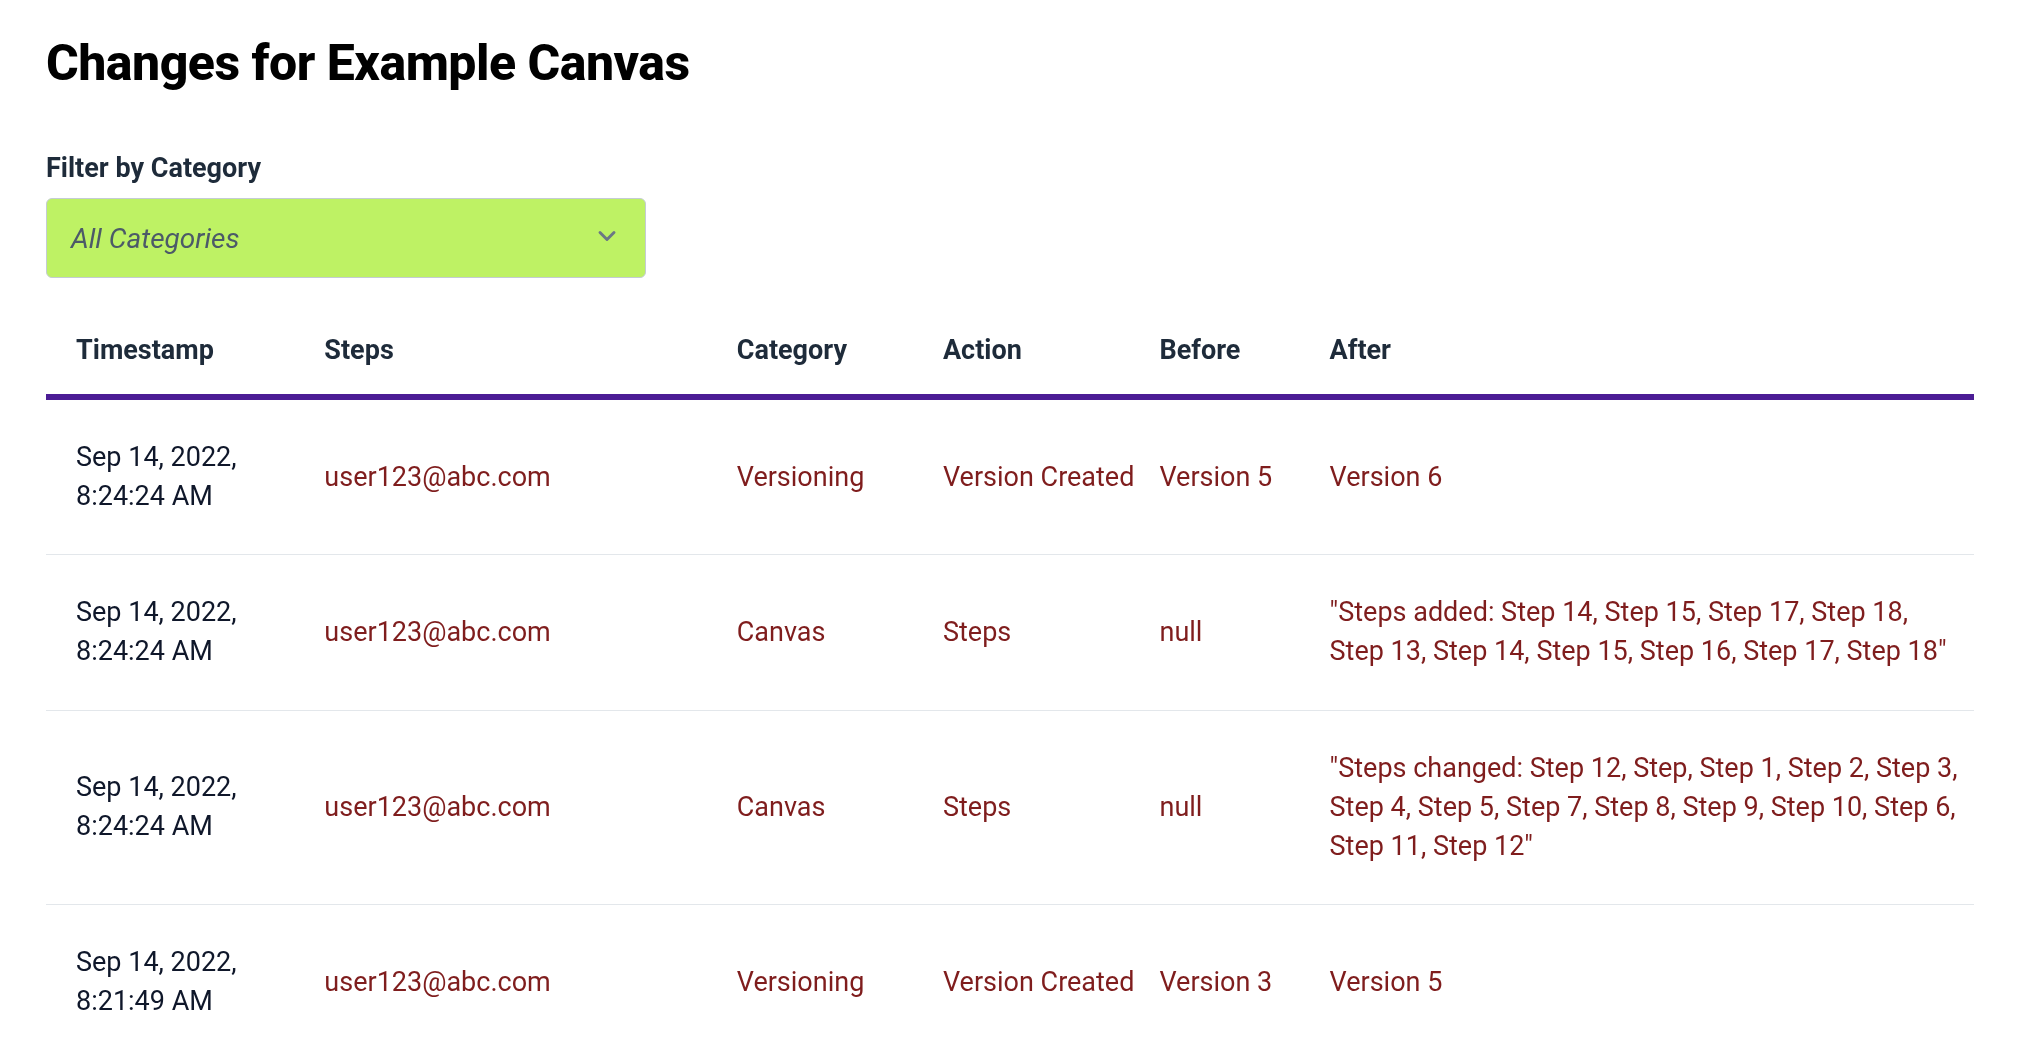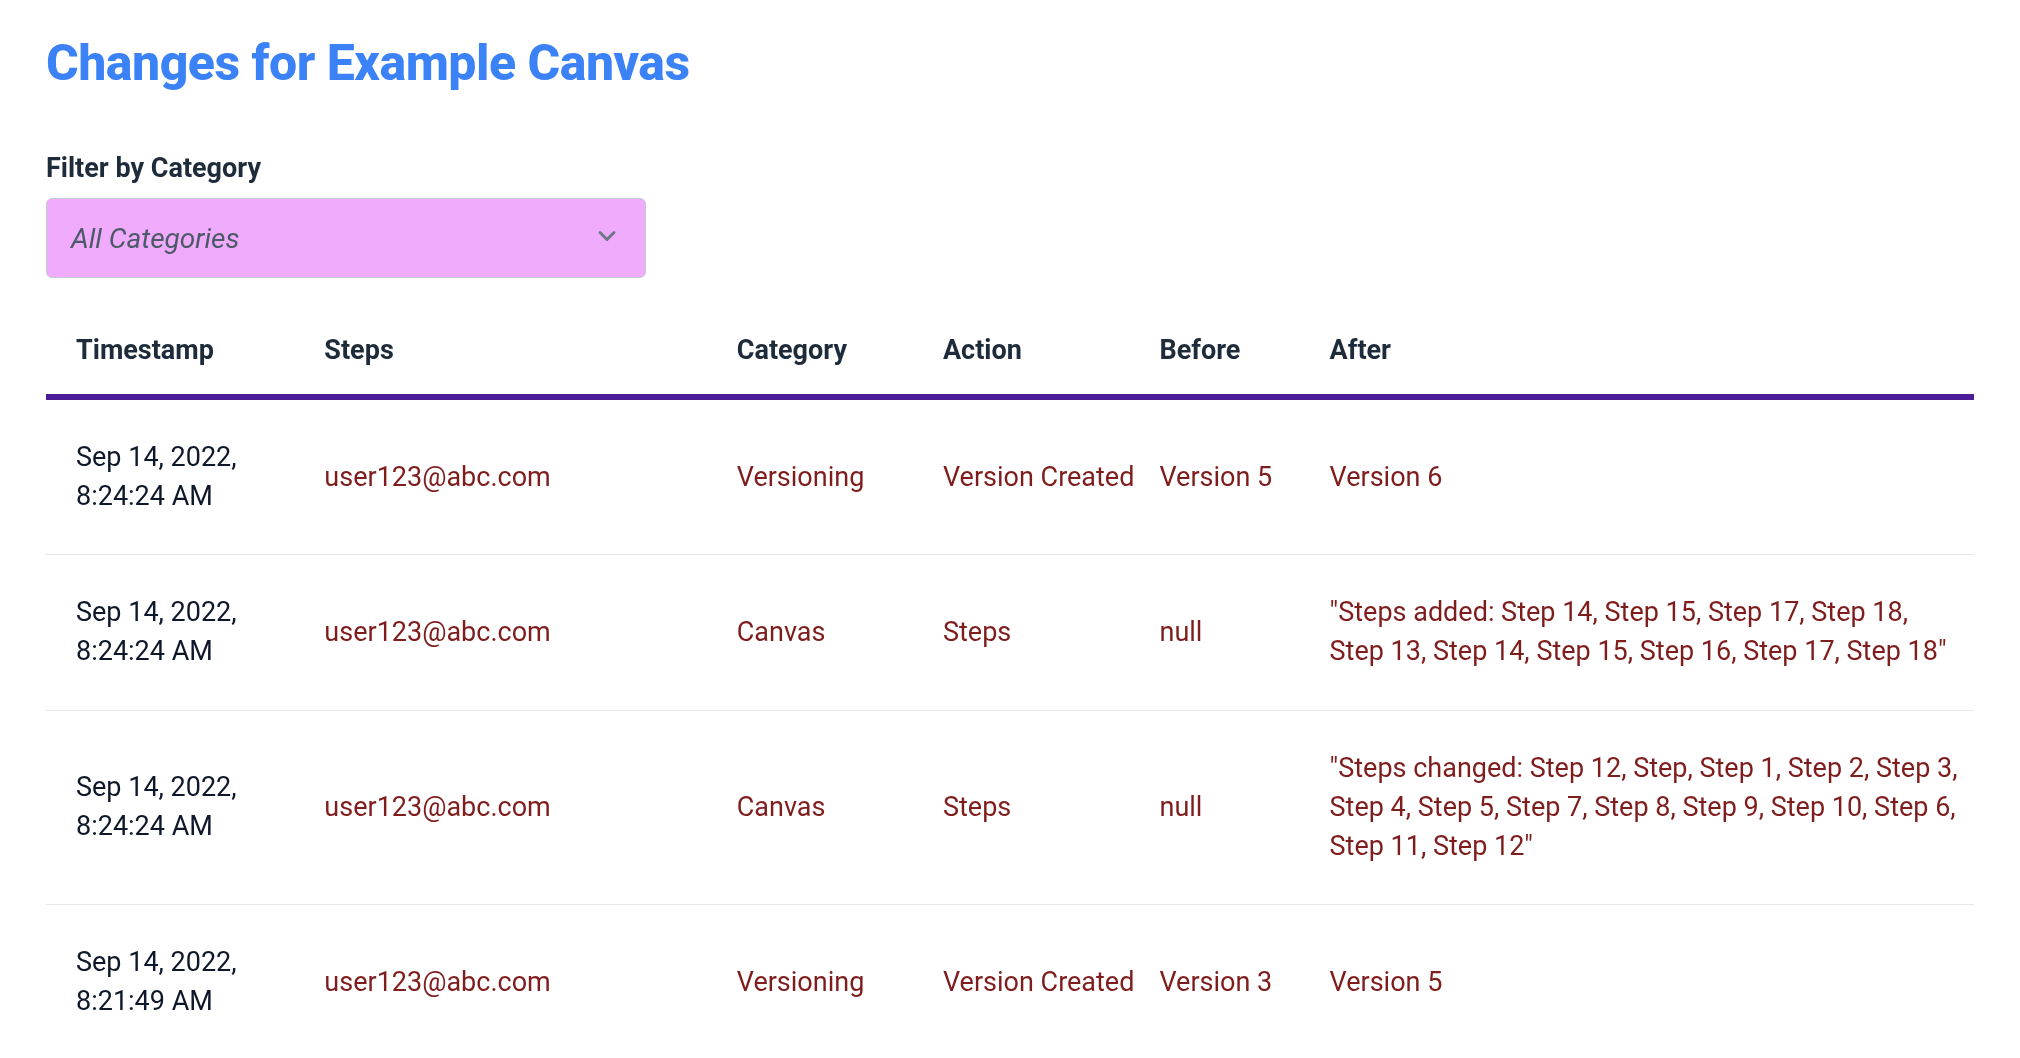--- a/index.html
+++ b/index.html
@@ -7,21 +7,21 @@
       font-family: -apple-system, BlinkMacSystemFont, "Segoe UI", Roboto, Helvetica, Arial, sans-serif;
       background:#fff;
       color:#1f2a37;
       padding:34px 46px;
       width:2020px;
     }
     h1.page-title {
       font-size:50px;
       font-weight:800;
       letter-spacing:-0.5px;
-      color:#3b82f6;
+      color:#000000;
       margin-bottom:60px;
     }
     .filters {
       display:flex;
       gap:190px;
       margin-bottom:36px;
     }
     .filter-group { display:flex; flex-direction:column; }
     .filter-label {
       font-size:27px;
@@ -31,21 +31,21 @@
     }
     .select {
       width:600px;
       height:80px;
       border:1px solid #c4ccd4;
       border-radius:6px;
       display:flex;
       align-items:center;
       justify-content:space-between;
       padding:0 24px;
-      background:#f0abfc;
+      background:#bef264;
       cursor:pointer;
     }
     .select-value {
       font-size:28px;
       font-style:italic;
       color:#4c5a68;
     }
     .select svg { stroke:#6b7785; }
     table { width:100%; border-collapse:collapse; margin-top:8px; }
     thead th {

